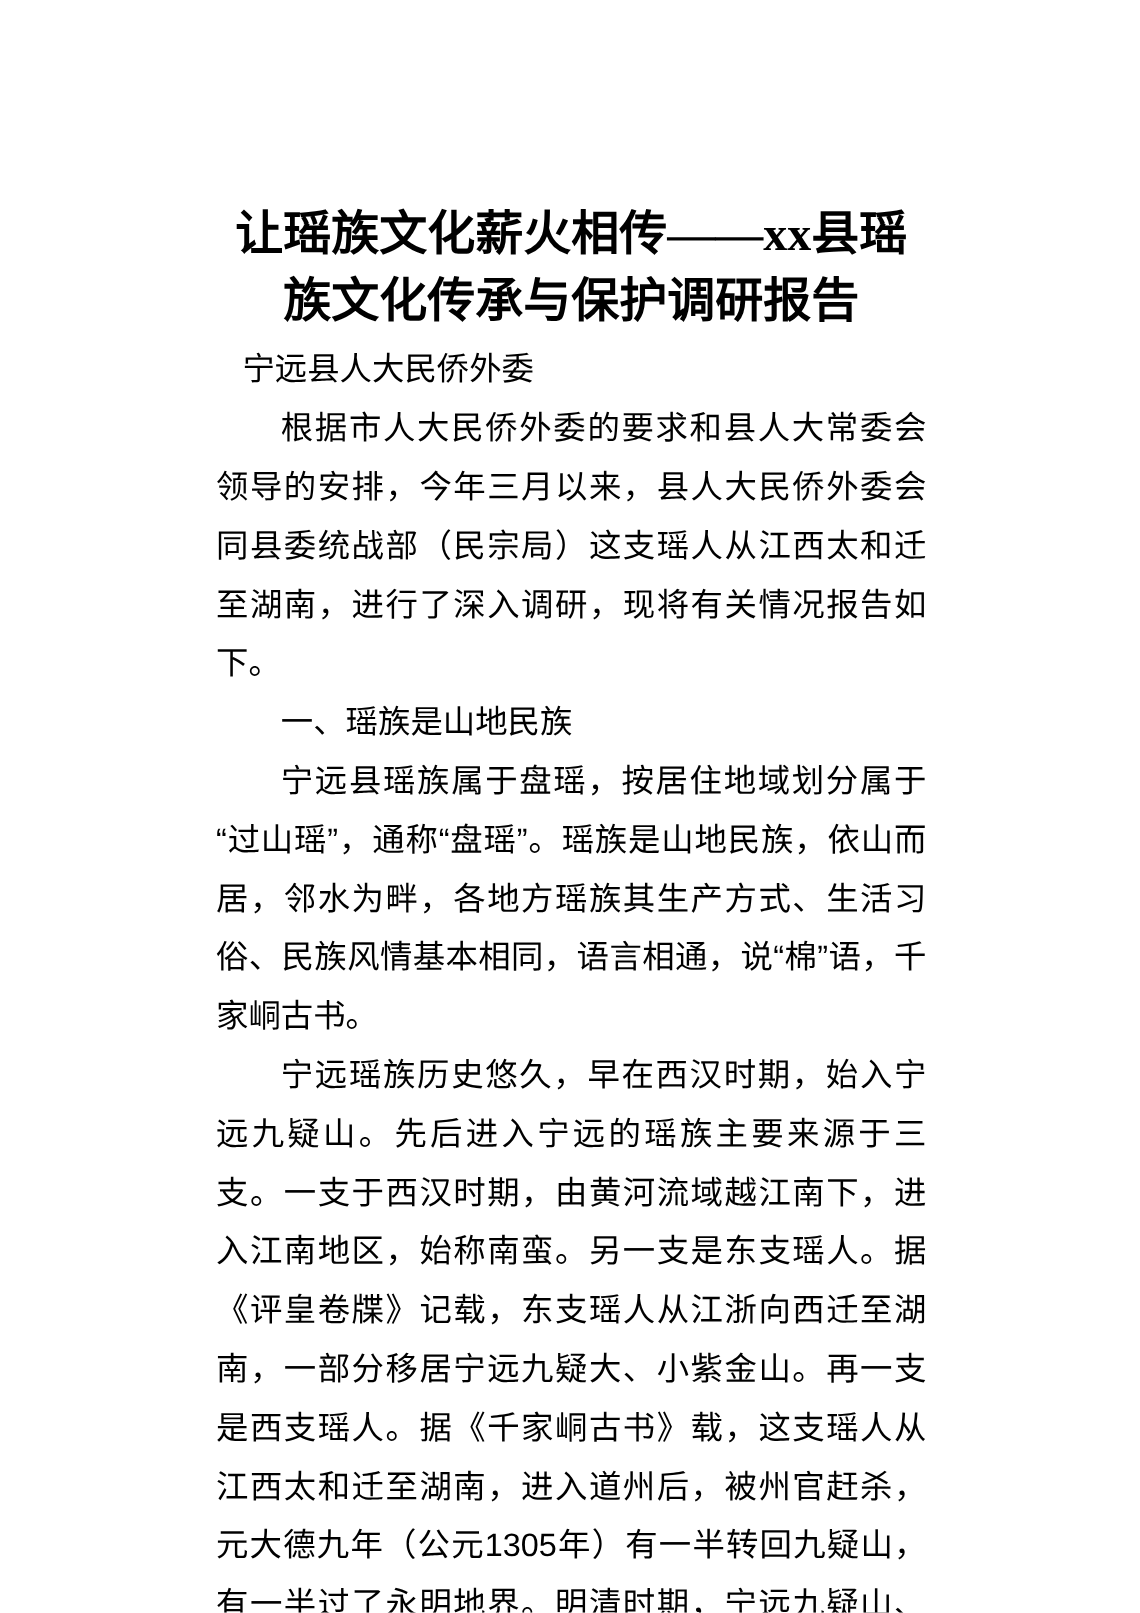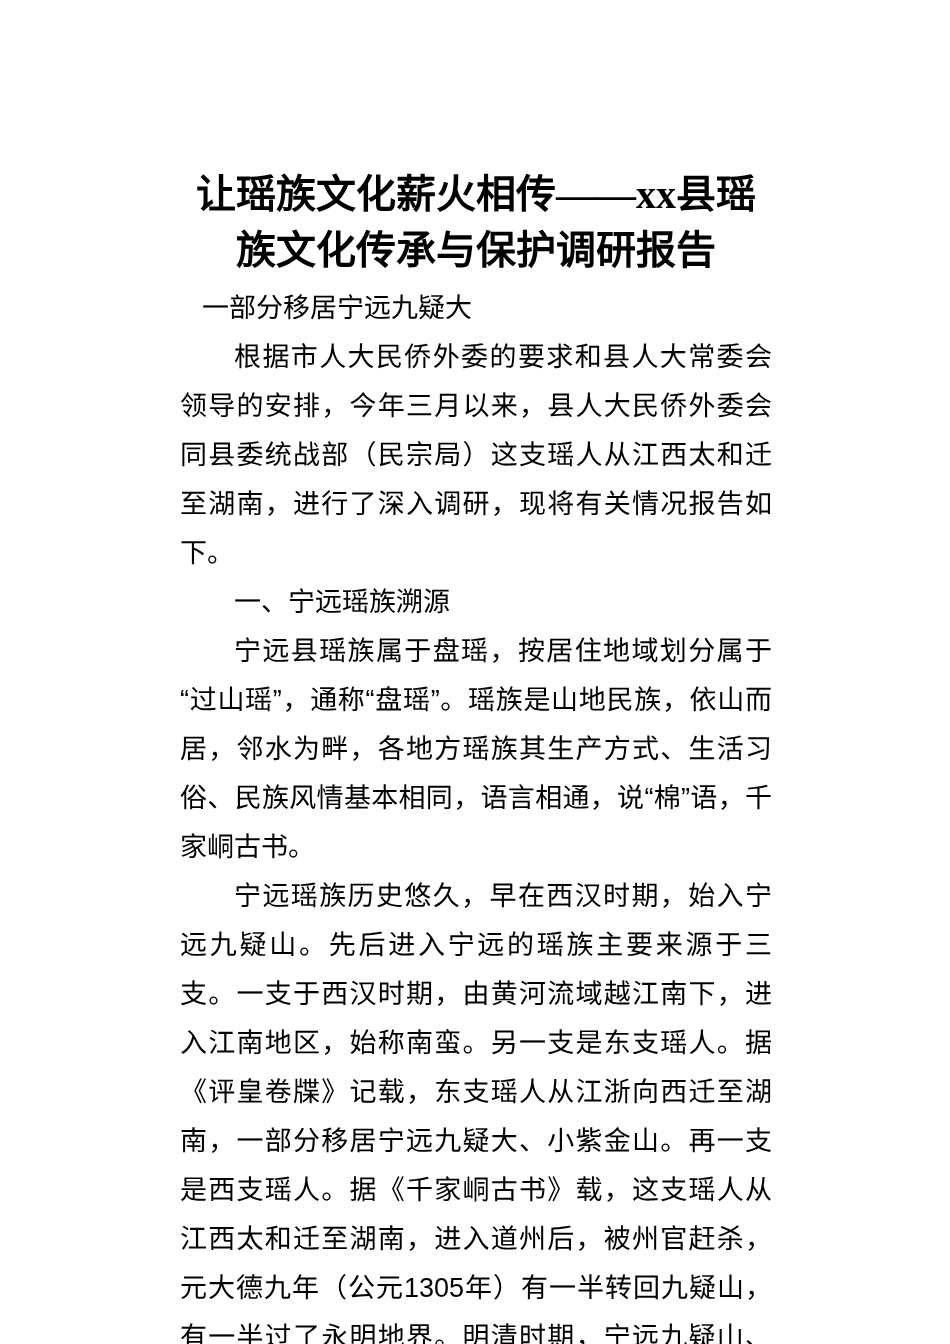--- a/index.html
+++ b/index.html
@@ -43,23 +43,23 @@
     text-indent: 54px;
   }
 </style>
 </head>
 <body>
 
 <div class="page">
   <h1 class="doc-title">让瑶族文化薪火相传——xx县瑶族文化传承与保护调研报告</h1>
 
   <div class="body-text">
-    <p class="author-line">一部分移居宁远九疑大</p>
+    <p class="author-line">宁远县人大民侨外委</p>
 
     <p class="para">根据市人大民侨外委的要求和县人大常委会领导的安排，今年三月以来，县人大民侨外委会同县委统战部（民宗局）这支瑶人从江西太和迁至湖南，进行了深入调研，现将有关情况报告如下。</p>
 
-    <h2 class="section-heading">一、宁远瑶族溯源</h2>
+    <h2 class="section-heading">一、瑶族是山地民族</h2>
 
     <p class="para">宁远县瑶族属于盘瑶，按居住地域划分属于“过山瑶”，通称“盘瑶”。瑶族是山地民族，依山而居，邻水为畔，各地方瑶族其生产方式、生活习俗、民族风情基本相同，语言相通，说“棉”语，千家峒古书。</p>
 
     <p class="para">宁远瑶族历史悠久，早在西汉时期，始入宁远九疑山。先后进入宁远的瑶族主要来源于三支。一支于西汉时期，由黄河流域越江南下，进入江南地区，始称南蛮。另一支是东支瑶人。据《评皇卷牒》记载，东支瑶人从江浙向西迁至湖南，一部分移居宁远九疑大、小紫金山。再一支是西支瑶人。据《千家峒古书》载，这支瑶人从江西太和迁至湖南，进入道州后，被州官赶杀，元大德九年（公元1305年）有一半转回九疑山，有一半过了永明地界。明清时期，宁远九疑山、棉花坪、桐木漯、</p>
   </div>
 </div>
 
 </body></html>

